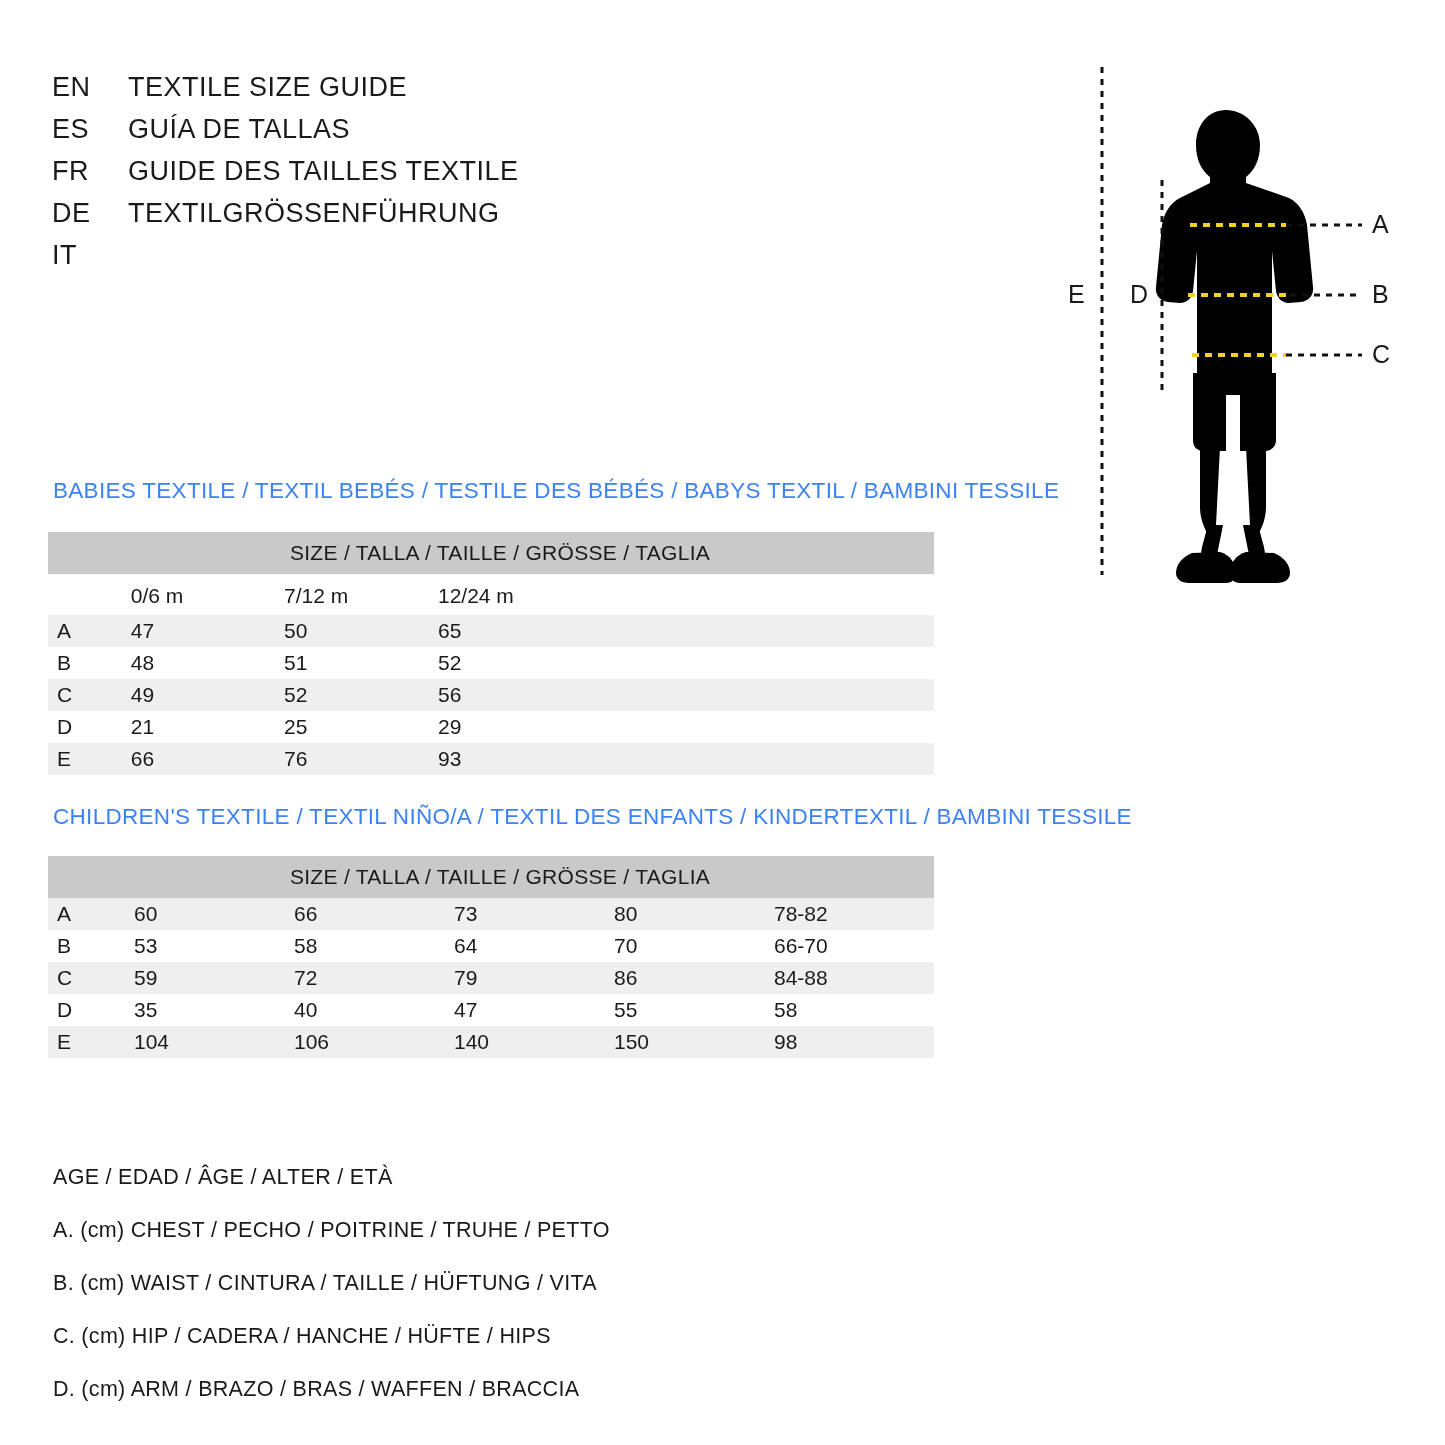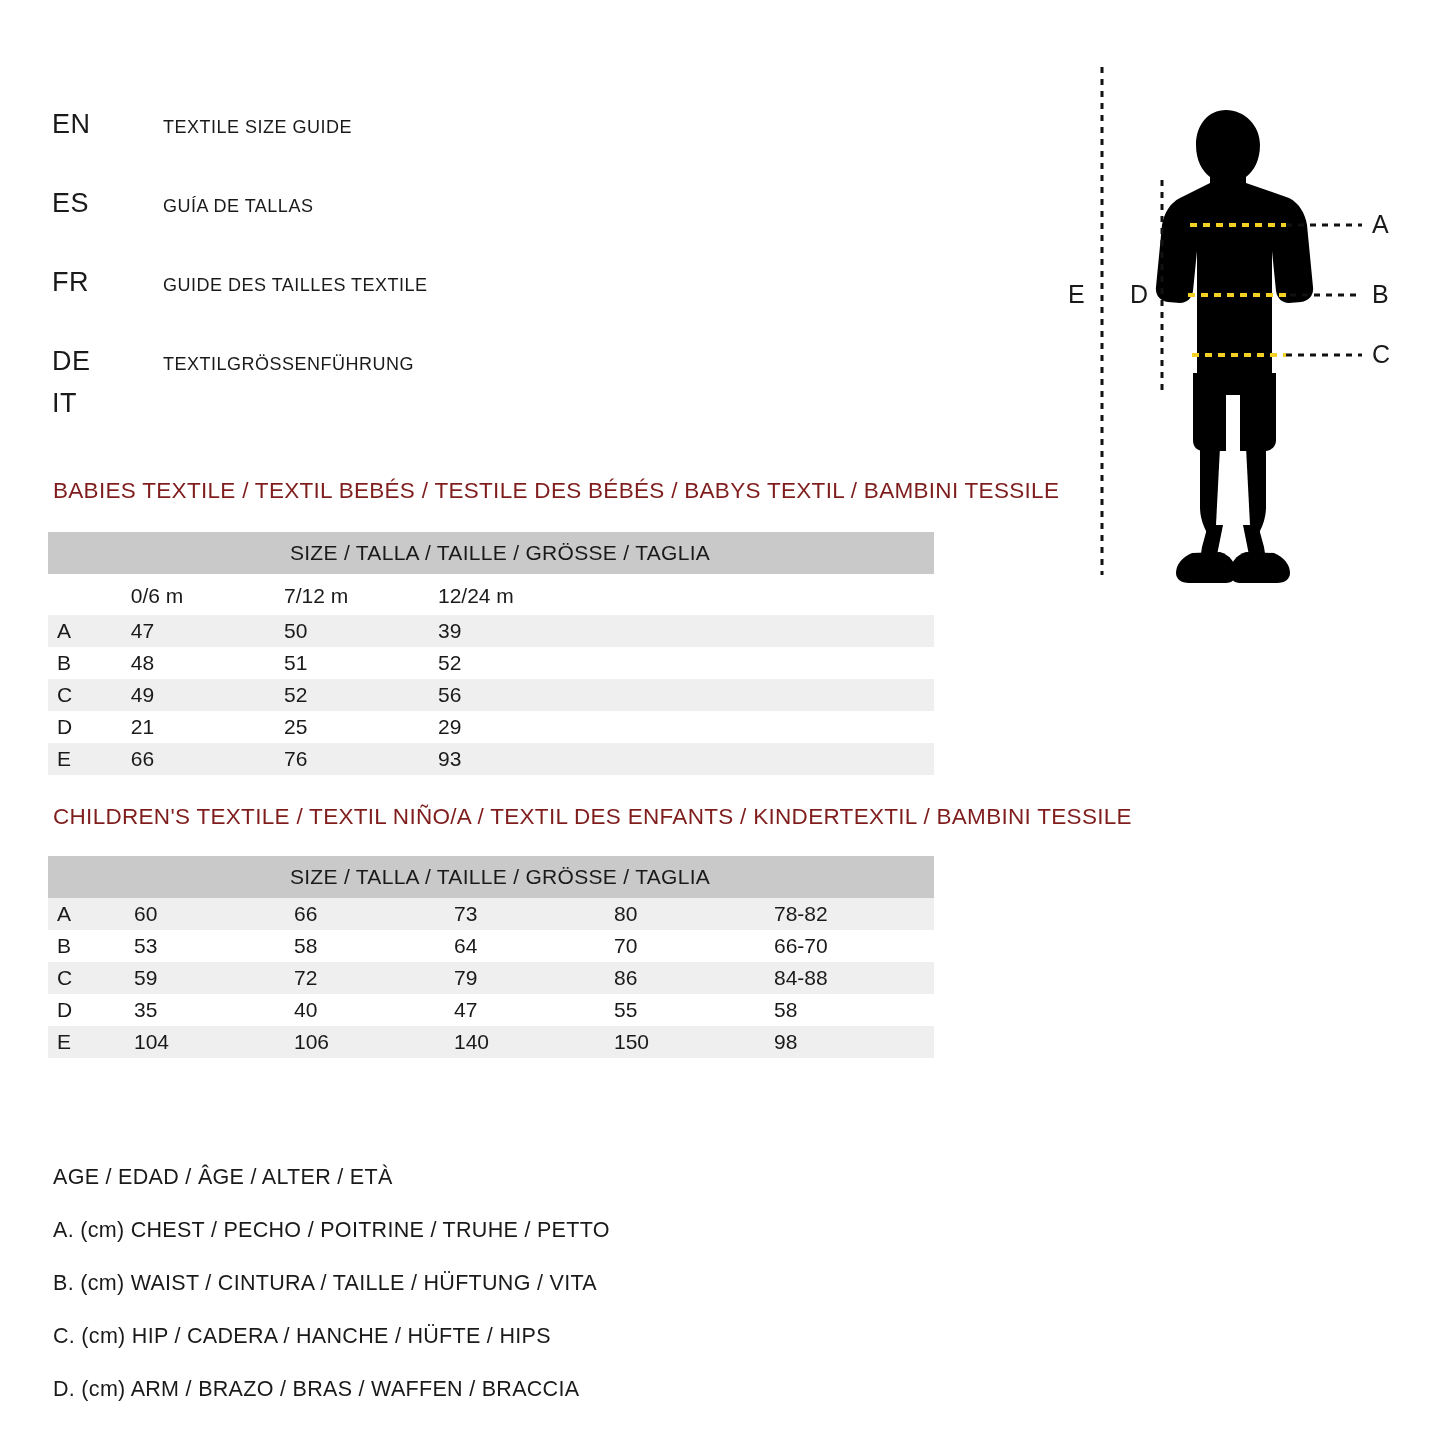--- a/index.html
+++ b/index.html
@@ -20,52 +20,50 @@
   .title-block {
     position: absolute;
     left: 52px;
     top: 72px;
     width: 640px;
   }
   .title-row {
     display: flex;
     align-items: baseline;
     margin-bottom: 11px;
-    gap: 35px;
   }
   .title-lang {
     width: 76px;
     flex: 0 0 76px;
     font-size: 27px;
     letter-spacing: 0.5px;
     color: #1a1a1a;
   }
   .title-text {
-    font-size: 18px;
+    font-size: 27px;
     letter-spacing: 0.5px;
     color: #1a1a1a;
-    margin-top: 45px;
   }
 
   
   .figure {
     position: absolute;
     left: 1040px;
     top: 55px;
     width: 390px;
     height: 530px;
   }
   .figure svg { display: block; }
 
   
   .section-heading {
     position: absolute;
     font-size: 22.5px;
     letter-spacing: 0.3px;
-    color: #7f1d1d;
+    color: #3b82f6;
     white-space: nowrap;
   }
   #babies-heading { left: 53px; top: 478px; }
   #children-heading { left: 53px; top: 804px; }
 
   
   .size-table {
     position: absolute;
     border-collapse: collapse;
     font-size: 21px;
@@ -211,21 +209,21 @@
       <td class="row-label"></td>
       <td class="hdr-cell">0/6 m</td>
       <td class="hdr-cell">7/12 m</td>
       <td class="hdr-cell">12/24 m</td>
       <td></td>
     </tr>
     <tr class="row-shade">
       <td class="row-label">A</td>
       <td class="cell-val">47</td>
       <td class="cell-val">50</td>
-      <td class="cell-val">39</td>
+      <td class="cell-val">65</td>
       <td></td>
     </tr>
     <tr class="row-plain">
       <td class="row-label">B</td>
       <td class="cell-val">48</td>
       <td class="cell-val">51</td>
       <td class="cell-val">52</td>
       <td></td>
     </tr>
     <tr class="row-shade">

